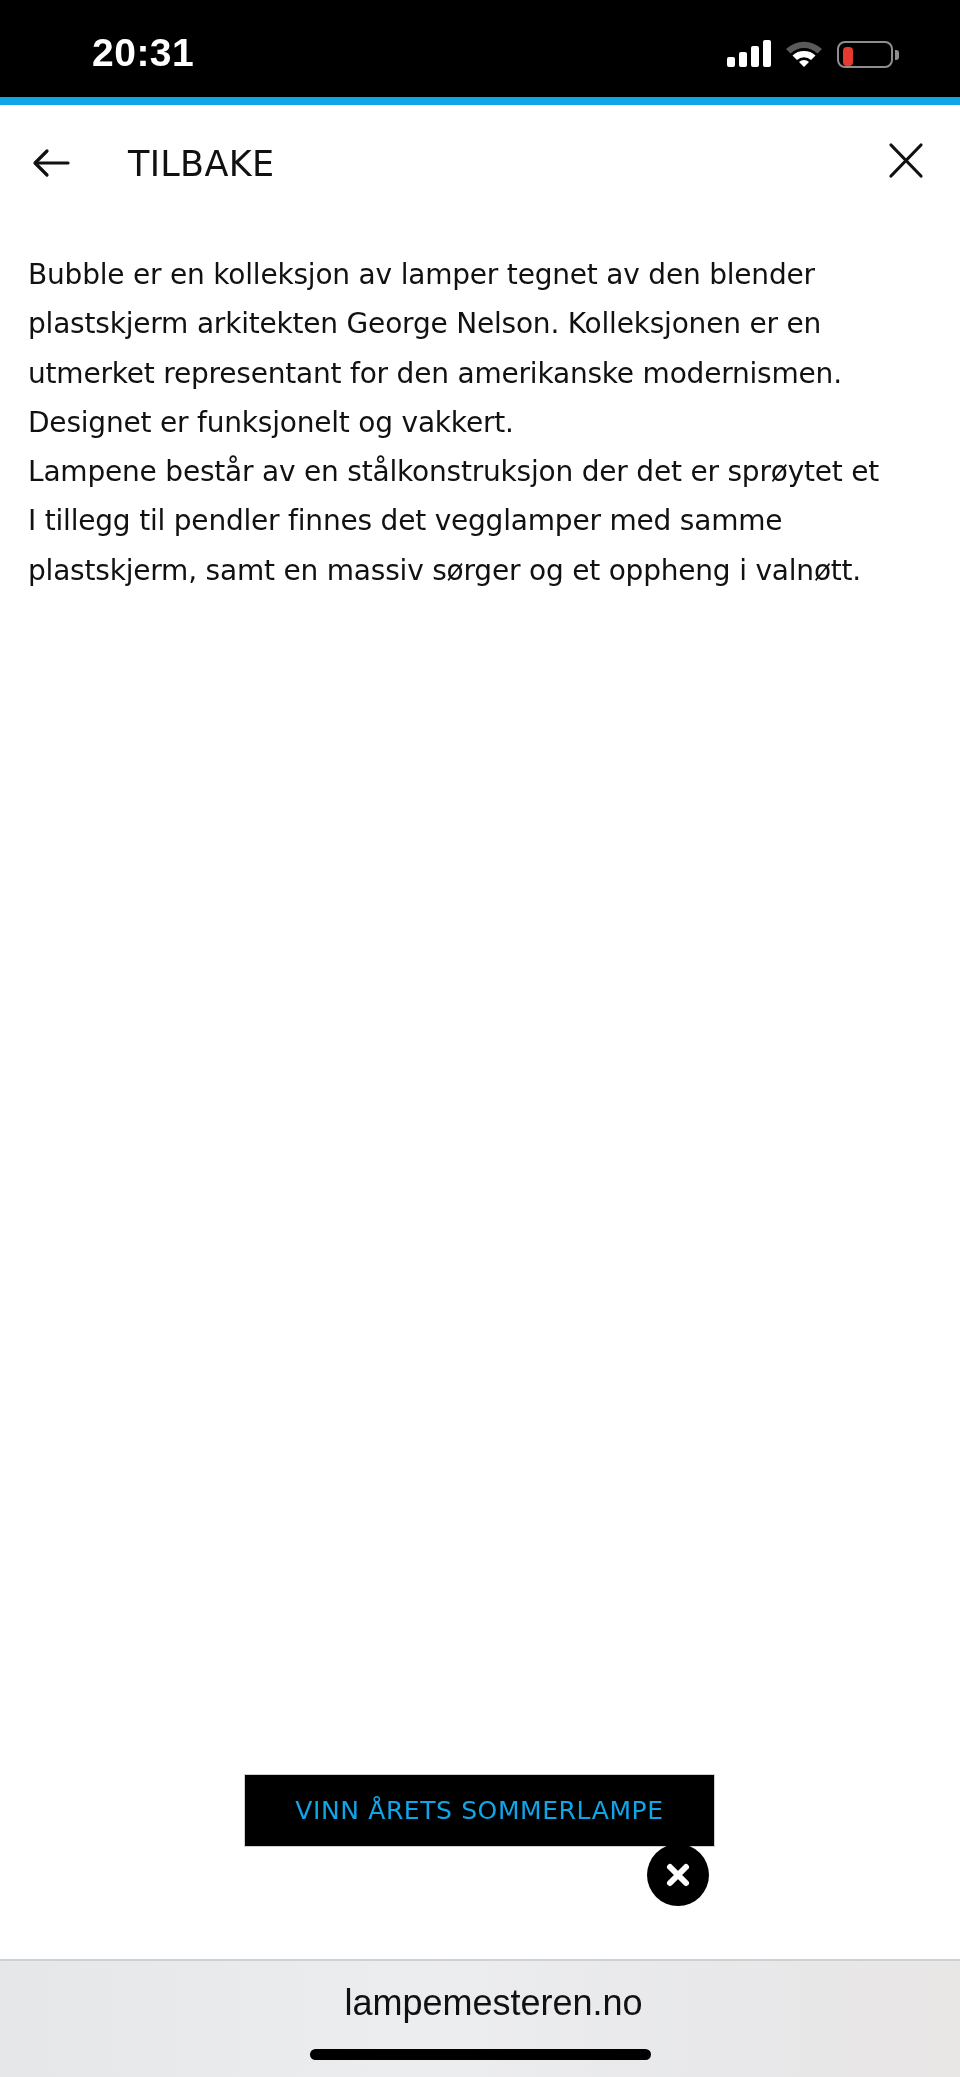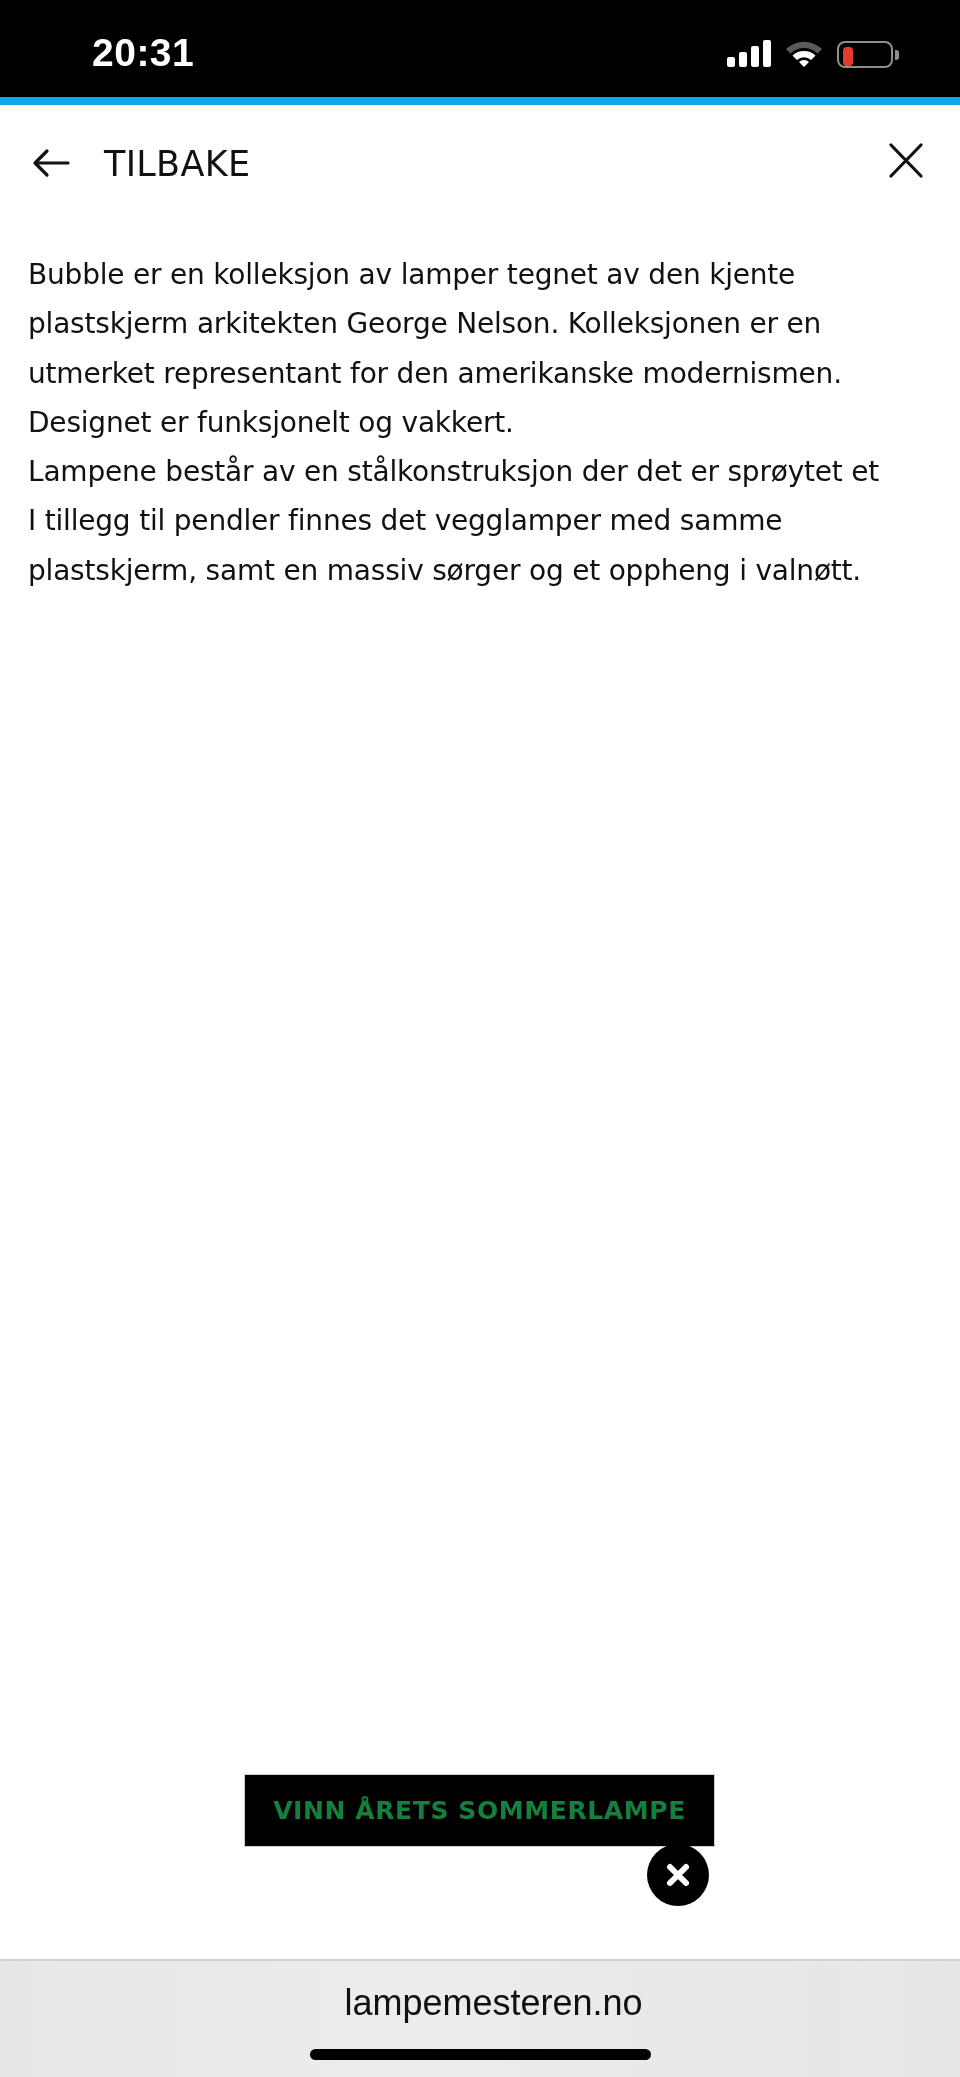--- a/index.html
+++ b/index.html
@@ -86,20 +86,21 @@
       left: 0; top: 107px;
       width: 960px; height: 112px;
     }
     .back-button {
       position: absolute;
       left: 28px; top: 28px;
       height: 56px;
       display: flex;
       align-items: center;
       cursor: pointer;
+      gap: 24px;
     }
     .back-arrow-icon {
       width: 44px; height: 40px;
       display: inline-block;
     }
     .back-label {
       margin-left: 32px;
       font-family: "DejaVu Sans", sans-serif;
       font-size: 35px;
       font-weight: 400;
@@ -138,24 +139,24 @@
       width: 471px; height: 73px;
       background: #000000;
       border: 1px solid #cfcfcf;
       display: flex;
       align-items: center;
       justify-content: center;
       cursor: pointer;
     }
     .promo-label {
       font-family: "DejaVu Sans", sans-serif;
-      font-weight: 700;
+      font-weight: 400;
       font-size: 25px;
       letter-spacing: 0.6px;
-      color: #15803d;
+      color: #0ea5e9;
       white-space: nowrap;
     }
     .promo-close-button {
       position: absolute;
       left: 647px; top: 1844px;
       width: 62px; height: 62px;
       background: #000000;
       border-radius: 50%;
       display: flex;
       align-items: center;
@@ -234,21 +235,21 @@
 
     <div class="close-button">
       <svg width="48" height="48" viewBox="0 0 48 48">
         <path d="M9 8 L39 39 M39 8 L9 39" stroke="#111" stroke-width="3.2" stroke-linecap="round" fill="none"></path>
       </svg>
     </div>
   </div>
 
   <div class="description">
     <p>
-      <span class="line">Bubble er en kolleksjon av lamper tegnet av den kjente</span>
+      <span class="line">Bubble er en kolleksjon av lamper tegnet av den blender</span>
       <span class="line">plastskjerm arkitekten George Nelson. Kolleksjonen er en</span>
       <span class="line">utmerket representant for den amerikanske modernismen.</span>
       <span class="line">Designet er funksjonelt og vakkert.</span>
     </p>
     <p>
       <span class="line">Lampene består av en stålkonstruksjon der det er sprøytet et</span>
     </p>
     <p>
       <span class="line">I tillegg til pendler finnes det vegglamper med samme</span>
       <span class="line">plastskjerm, samt en massiv sørger og et oppheng i valnøtt.</span>

